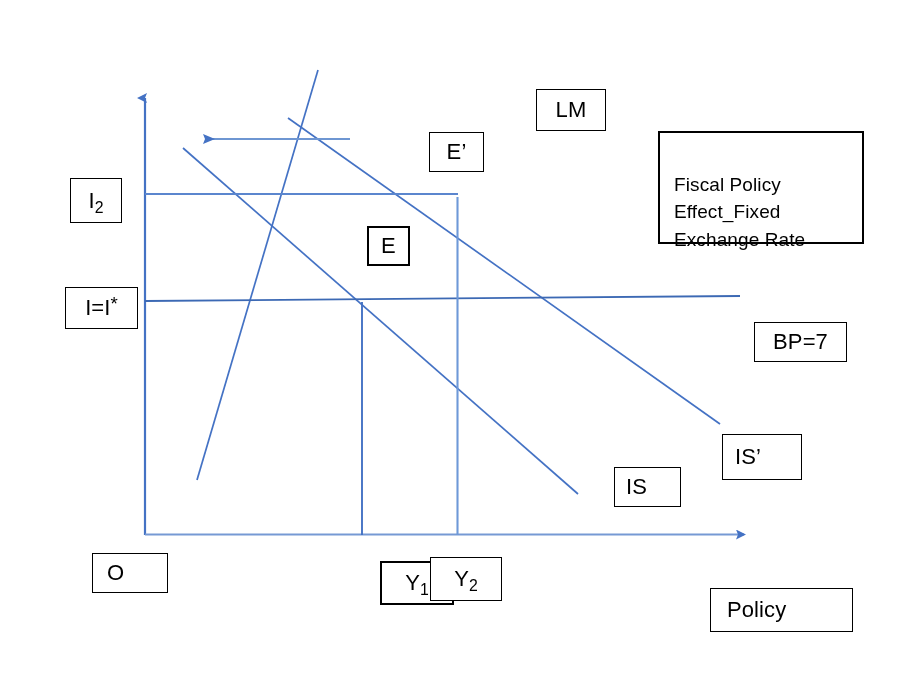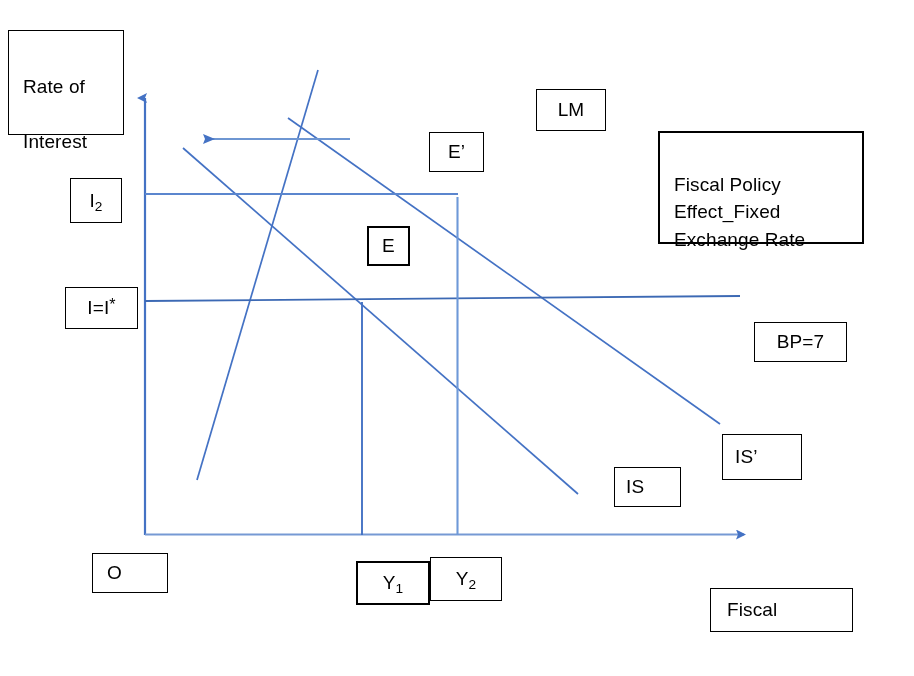--- a/index.html
+++ b/index.html
@@ -23,21 +23,21 @@
     height: 676px;
   }
   .label-box {
     position: absolute;
     box-sizing: border-box;
     background: #ffffff;
     border: 1px solid #000000;
     color: #000000;
     display: flex;
     align-items: center;
-    font-size: 19px;
+    font-size: 22px;
     line-height: 1.25;
     letter-spacing: 0.1px;
     white-space: pre;
   }
   .lb-center { justify-content: center; }
   .lb-left { justify-content: flex-start; }
   .thick { border-width: 2px; margin-left: 32px; }
   .multiline {
     display: block;
     white-space: pre-line;
@@ -89,25 +89,20 @@
 
     <line x1="145" y1="194" x2="458" y2="194" stroke="#5B86CE" stroke-width="1.8"></line>
 
     <line x1="362" y1="302" x2="362" y2="535" stroke="#4472C4" stroke-width="1.9"></line>
 
     <line x1="457.5" y1="197" x2="457.5" y2="535" stroke="#6E99D8" stroke-width="2.1"></line>
 
     <line x1="350" y1="139" x2="213" y2="139" stroke="#6E96D2" stroke-width="2" marker-end="url(#arrow-left)"></line>
   </svg>
 
-  <div class="label-box multiline" style="left:8px; top:30px; width:116px; height:105px; font-size:19px; padding-top:14px;">
-    <span>Rate of
-
-Interest</span>
-  </div>
 
   <div class="label-box lb-center" style="left:70px; top:178px; width:52px; height:45px;">
     <span><span>I</span><sub>2</sub></span>
   </div>
 
   <div class="label-box lb-center" style="left:65px; top:287px; width:73px; height:42px;text-align:center;">
     <span><span>I=I</span><sup>*</sup></span>
   </div>
 
   <div class="label-box lb-center" style="left:429px; top:132px; width:55px; height:40px;">
@@ -137,25 +132,25 @@
   </div>
 
   <div class="label-box lb-left" style="left:614px; top:467px; width:67px; height:40px; padding-left:11px;">
     <span>IS</span>
   </div>
 
   <div class="label-box lb-left" style="left:92px; top:553px; width:76px; height:40px; padding-left:14px;">
     <span>O</span>
   </div>
 
-  <div class="label-box lb-center thick" style="left:324px; top:561px; width:74px; height:44px;text-align:center;">
+  <div class="label-box lb-center thick" style="left:348px; top:561px; width:74px; height:44px;text-align:center;">
     <span><span>Y</span><sub>1</sub></span>
   </div>
 
   <div class="label-box lb-center" style="left:430px; top:557px; width:72px; height:44px;">
     <span><span>Y</span><sub>2</sub></span>
   </div>
 
   <div class="label-box lb-left" style="left:710px; top:588px; width:143px; height:44px; padding-left:16px;">
-    <span>Fiscal</span>
+    <span>Policy</span>
   </div>
 
 </div>
 
 </body></html>

